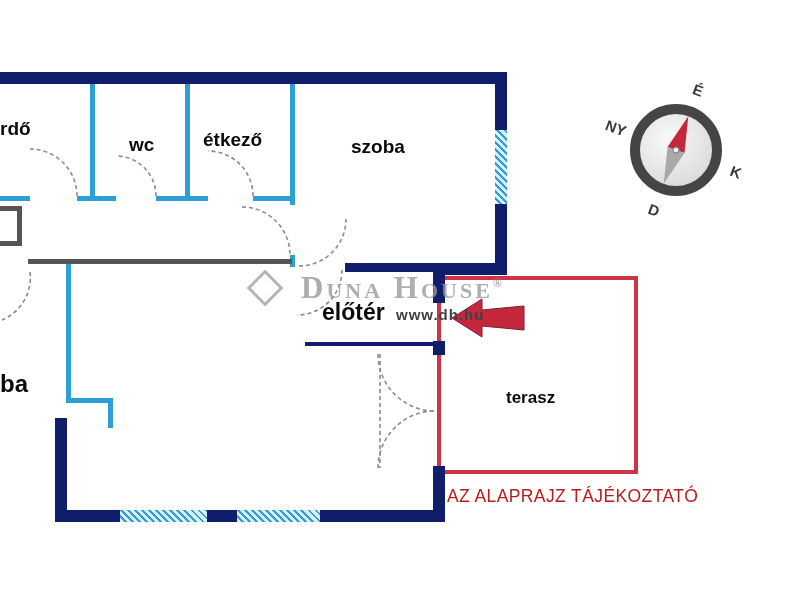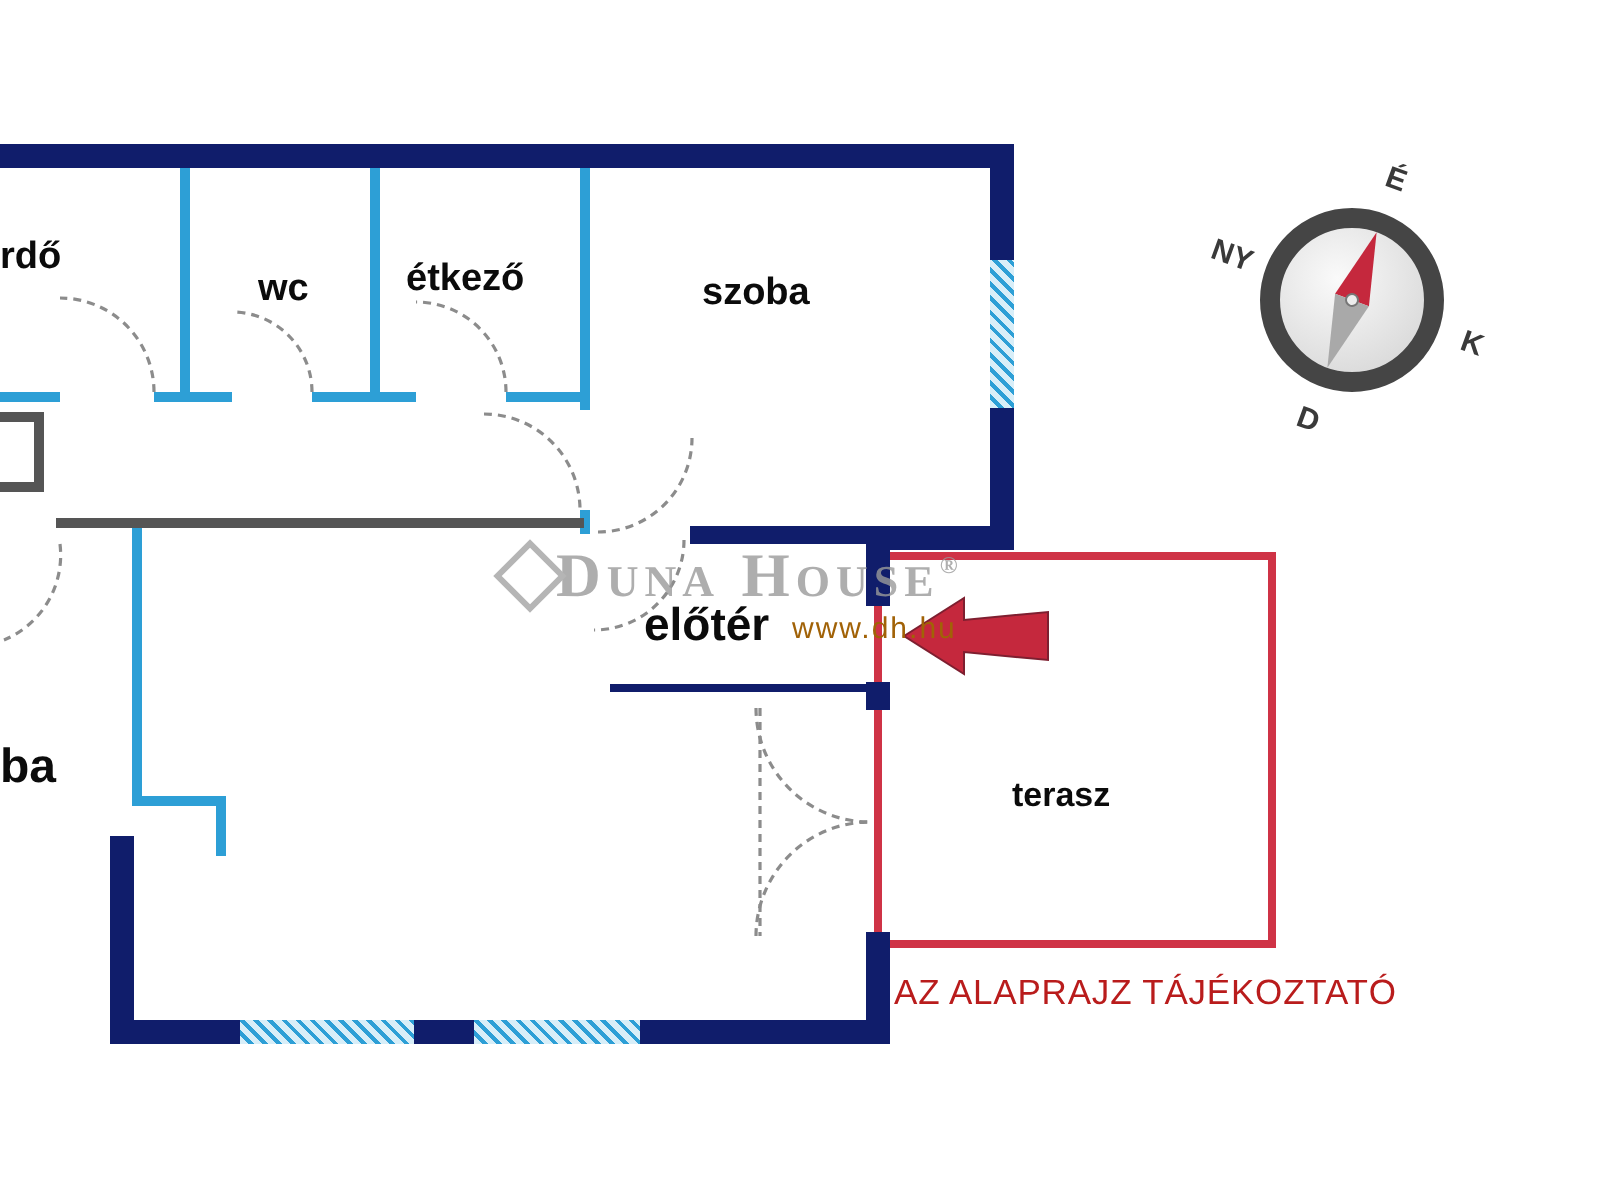--- a/index.html
+++ b/index.html
@@ -6,26 +6,26 @@
   #screen{position:relative;width:800px;height:600px;background:#ffffff;overflow:hidden;
           font-family:"Liberation Sans",sans-serif;}
   .wall{position:absolute;background:var(--outer-wall,#101d6b);}
   .iwall{position:absolute;background:var(--inner-wall,#2d9fd6);}
   .gwall{position:absolute;background:var(--gray-wall,#555555);}
   .window{position:absolute;background:repeating-linear-gradient(45deg,#d8eef8 0 3px,var(--inner-wall,#2d9fd6) 3px 5px);}
   .room-label{position:absolute;font-weight:bold;color:#0b0b0b;font-size:19px;white-space:nowrap;}
   .terrace{position:absolute;border:4px solid var(--terrace,#cf3346);box-sizing:border-box;}
   .partial-room{position:absolute;border:5px solid var(--gray-wall,#555);background:#fff;box-sizing:border-box;}
   .overlay{position:absolute;left:0;top:0;pointer-events:none;}
-  .watermark{position:absolute;left:252px;top:272px;display:flex;align-items:center;gap:0;opacity:.8;}
+  .watermark{position:absolute;left:252px;top:272px;display:flex;align-items:center;gap:23px;opacity:.8;}
   .wm-diamond{width:20px;height:20px;border:3px solid #a3a3a3;transform:rotate(45deg);}
   .brand{font-family:"Liberation Serif",serif;font-variant:small-caps;font-weight:bold;
          font-size:31px;color:#9a9a9a;letter-spacing:3px;line-height:1;}
   .brand sup{font-size:12px;letter-spacing:0;}
-  .wm-url{position:absolute;left:396px;top:306px;font-size:15px;color:#a16207;font-weight:normal;letter-spacing:1px;}
+  .wm-url{position:absolute;left:396px;top:306px;font-size:15px;color:#404040;font-weight:bold;letter-spacing:1px;}
   .disclaimer{position:absolute;left:447px;top:486px;font-weight:normal;font-size:17.5px;color:#b91c1c;
               white-space:nowrap;letter-spacing:.4px;}
   .compass{position:absolute;left:596px;top:70px;width:160px;height:160px;}
   .compass-ring{position:absolute;left:34px;top:34px;width:92px;height:92px;border-radius:50%;
                 border:10px solid #454545;box-sizing:border-box;
                 background:radial-gradient(circle at 40% 35%,#fafafa,#d2d2d2);}
   .compass-label{position:absolute;font-weight:bold;font-size:15px;color:#3a3a3a;
                  transform:translate(-50%,-50%) rotate(20deg);}
 </style>
 </head>

